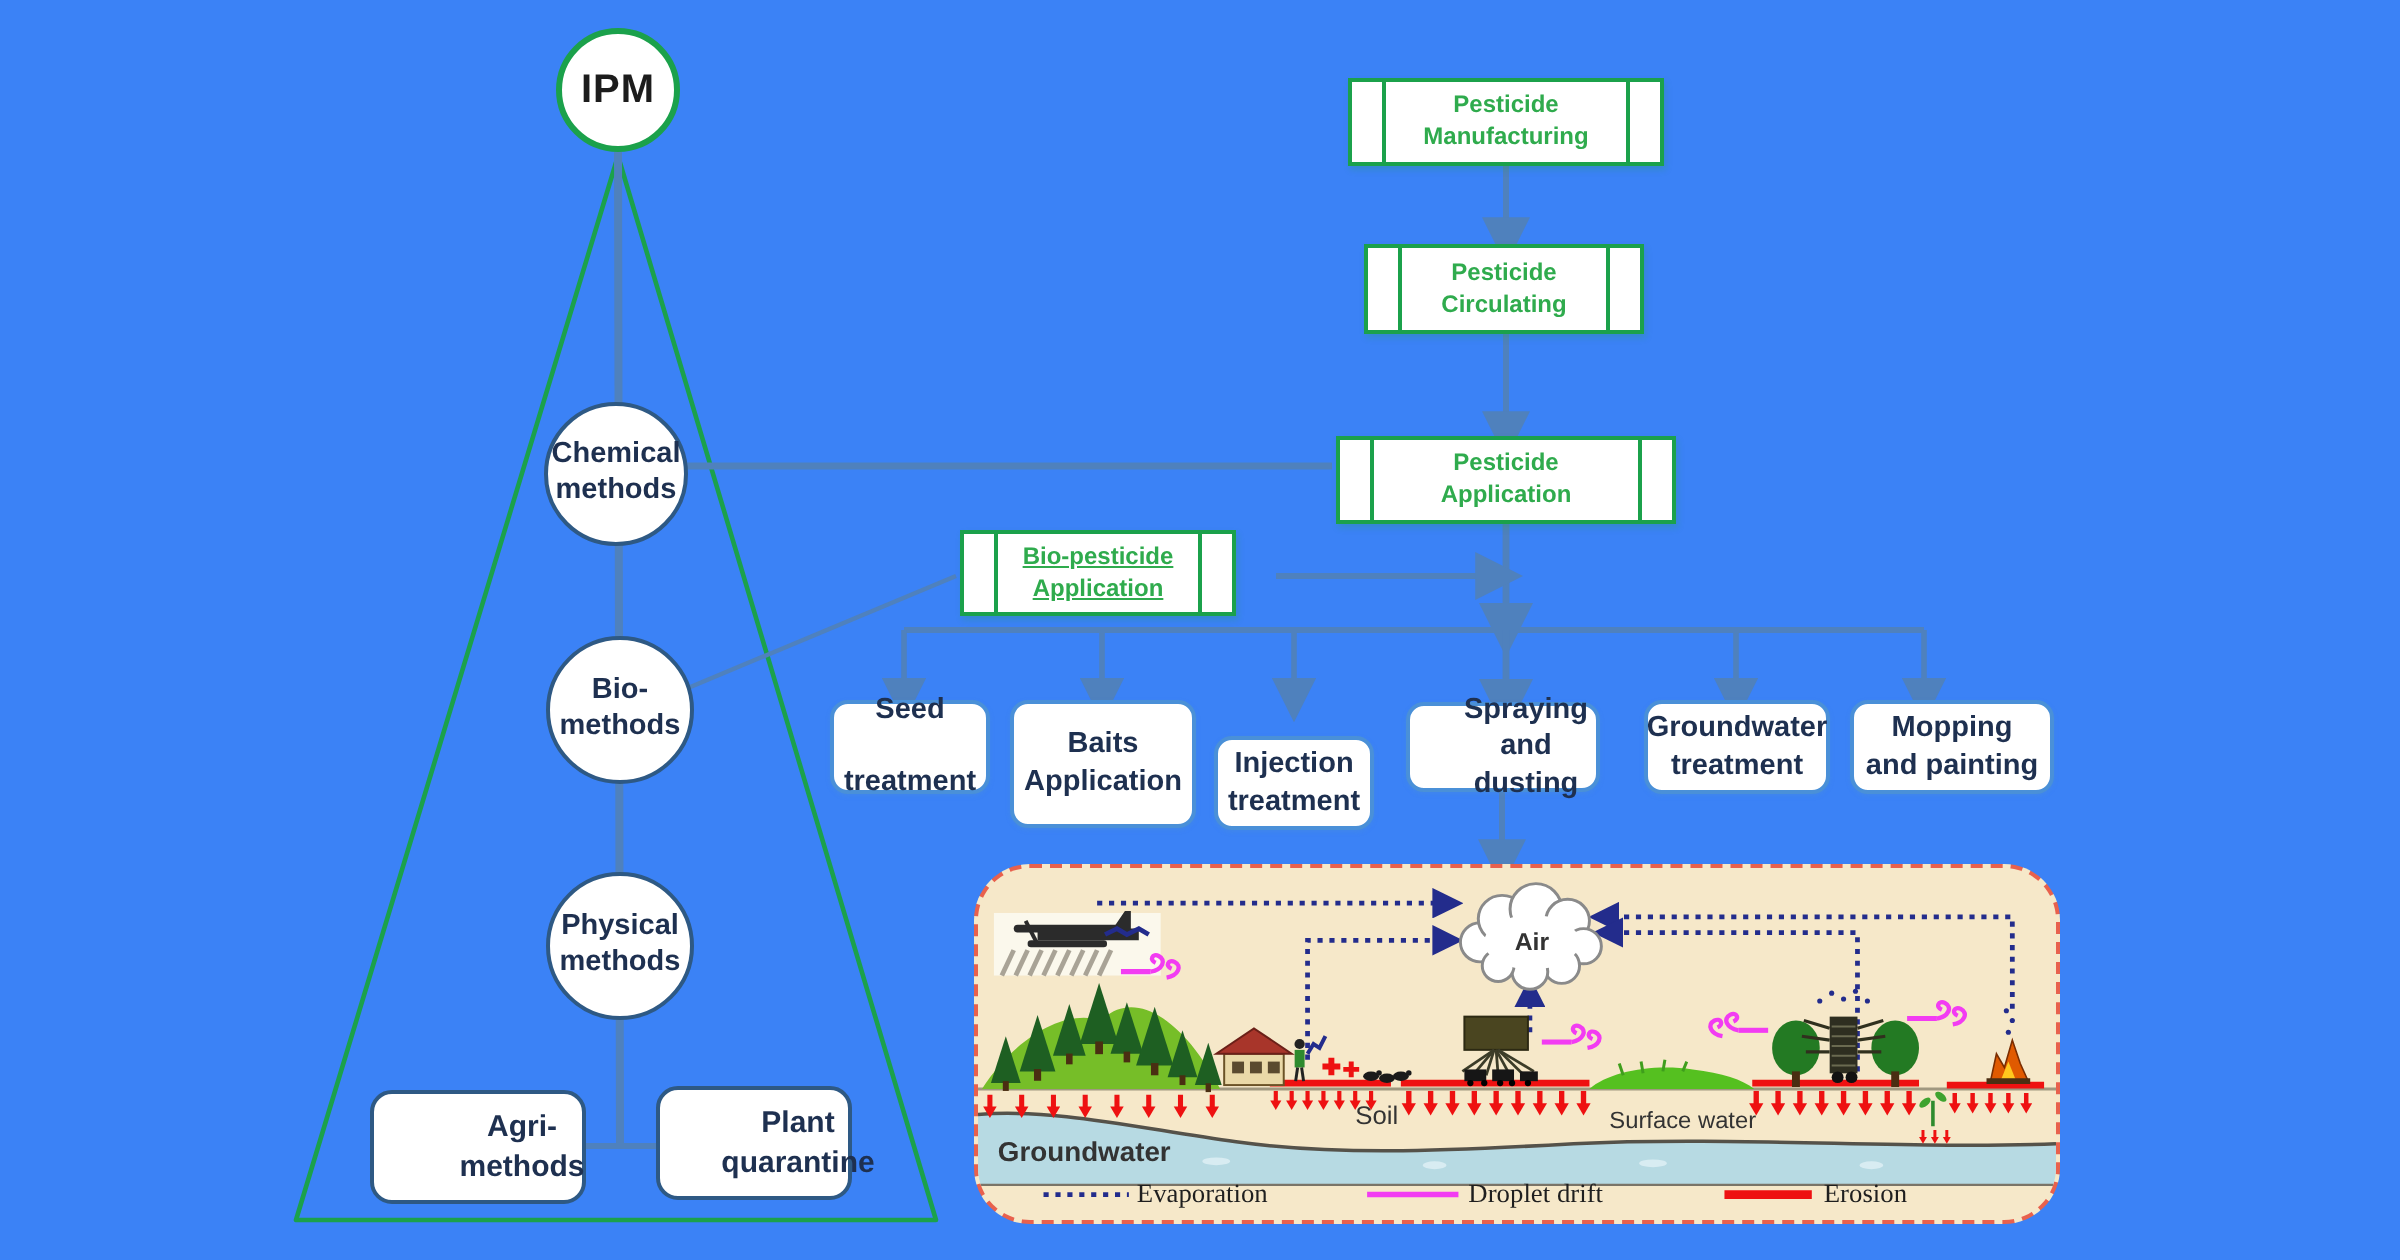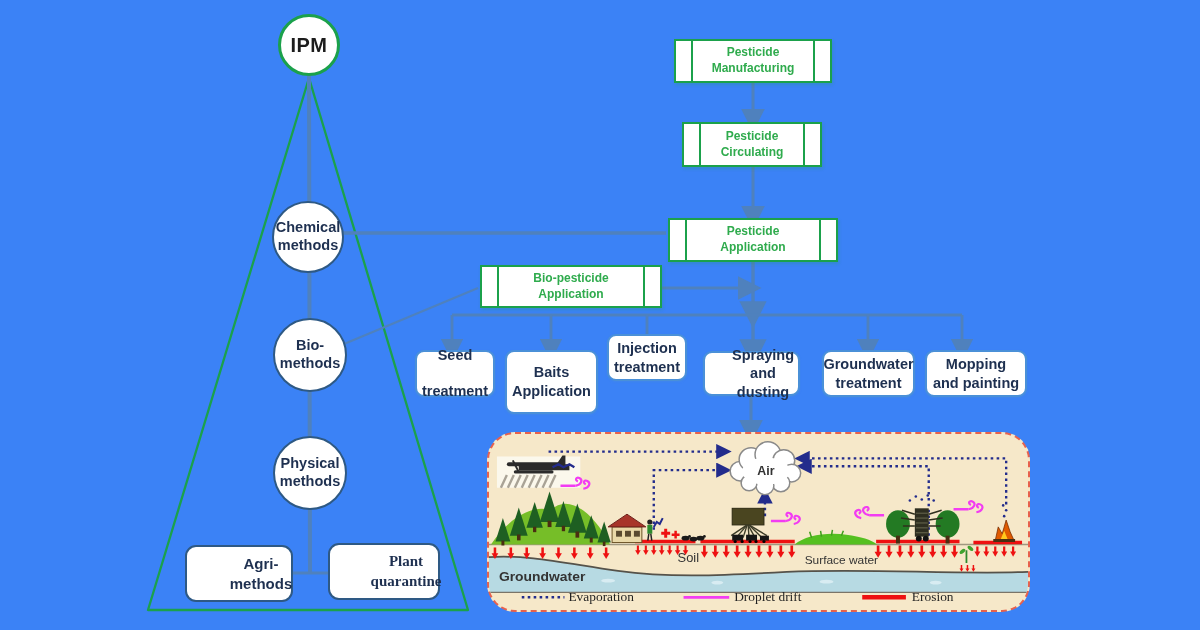--- a/index.html
+++ b/index.html
@@ -91,51 +91,51 @@
     <div>methods</div>
   </div>
   <div class="circle" style="left:273px;top:436px;width:74px;height:74px;">
     <div>Physical</div>
     <div>methods</div>
   </div>
   <div class="bbox" style="left:185px;top:545px;width:108px;height:57px;">
     <div>Agri-</div>
     <div>methods</div>
   </div>
-  <div class="bbox" style="left:328px;top:543px;width:112px;height:57px;font-family:Liberation Serif, serif;">
+  <div class="bbox" style="left:328px;top:543px;width:98px;height:57px;">
     <div>Plant</div>
     <div>quarantine</div>
   </div>
 
   <div class="pbox" style="left:674px;top:39px;width:158px;height:44px;">
     <div>Pesticide</div>
     <div>Manufacturing</div>
   </div>
   <div class="pbox" style="left:682px;top:122px;width:140px;height:45px;">
     <div>Pesticide</div>
     <div>Circulating</div>
   </div>
   <div class="pbox" style="left:668px;top:218px;width:170px;height:44px;">
     <div>Pesticide</div>
     <div>Application</div>
   </div>
-  <div class="pbox" style="left:480px;top:265px;width:182px;height:43px;">
+  <div class="pbox" style="left:480px;top:265px;width:138px;height:43px;text-decoration:underline;">
     <div>Bio-pesticide</div>
     <div>Application</div>
   </div>
 
   <div class="tbox" style="left:415px;top:350px;width:80px;height:47px;gap:17px;">
     <div>Seed</div>
     <div>treatment</div>
   </div>
   <div class="tbox" style="left:505px;top:350px;width:93px;height:64px;">
     <div>Baits</div>
     <div>Application</div>
   </div>
-  <div class="tbox" style="left:607px;top:334px;width:80px;height:47px;">
+  <div class="tbox" style="left:607px;top:368px;width:80px;height:47px;">
     <div>Injection</div>
     <div>treatment</div>
   </div>
   <div class="tbox" style="left:703px;top:351px;width:97px;height:45px;padding-left:23px;">
     <div>Spraying</div>
     <div>and dusting</div>
   </div>
   <div class="tbox" style="left:822px;top:350px;width:93px;height:47px;">
     <div>Groundwater</div>
     <div>treatment</div>

